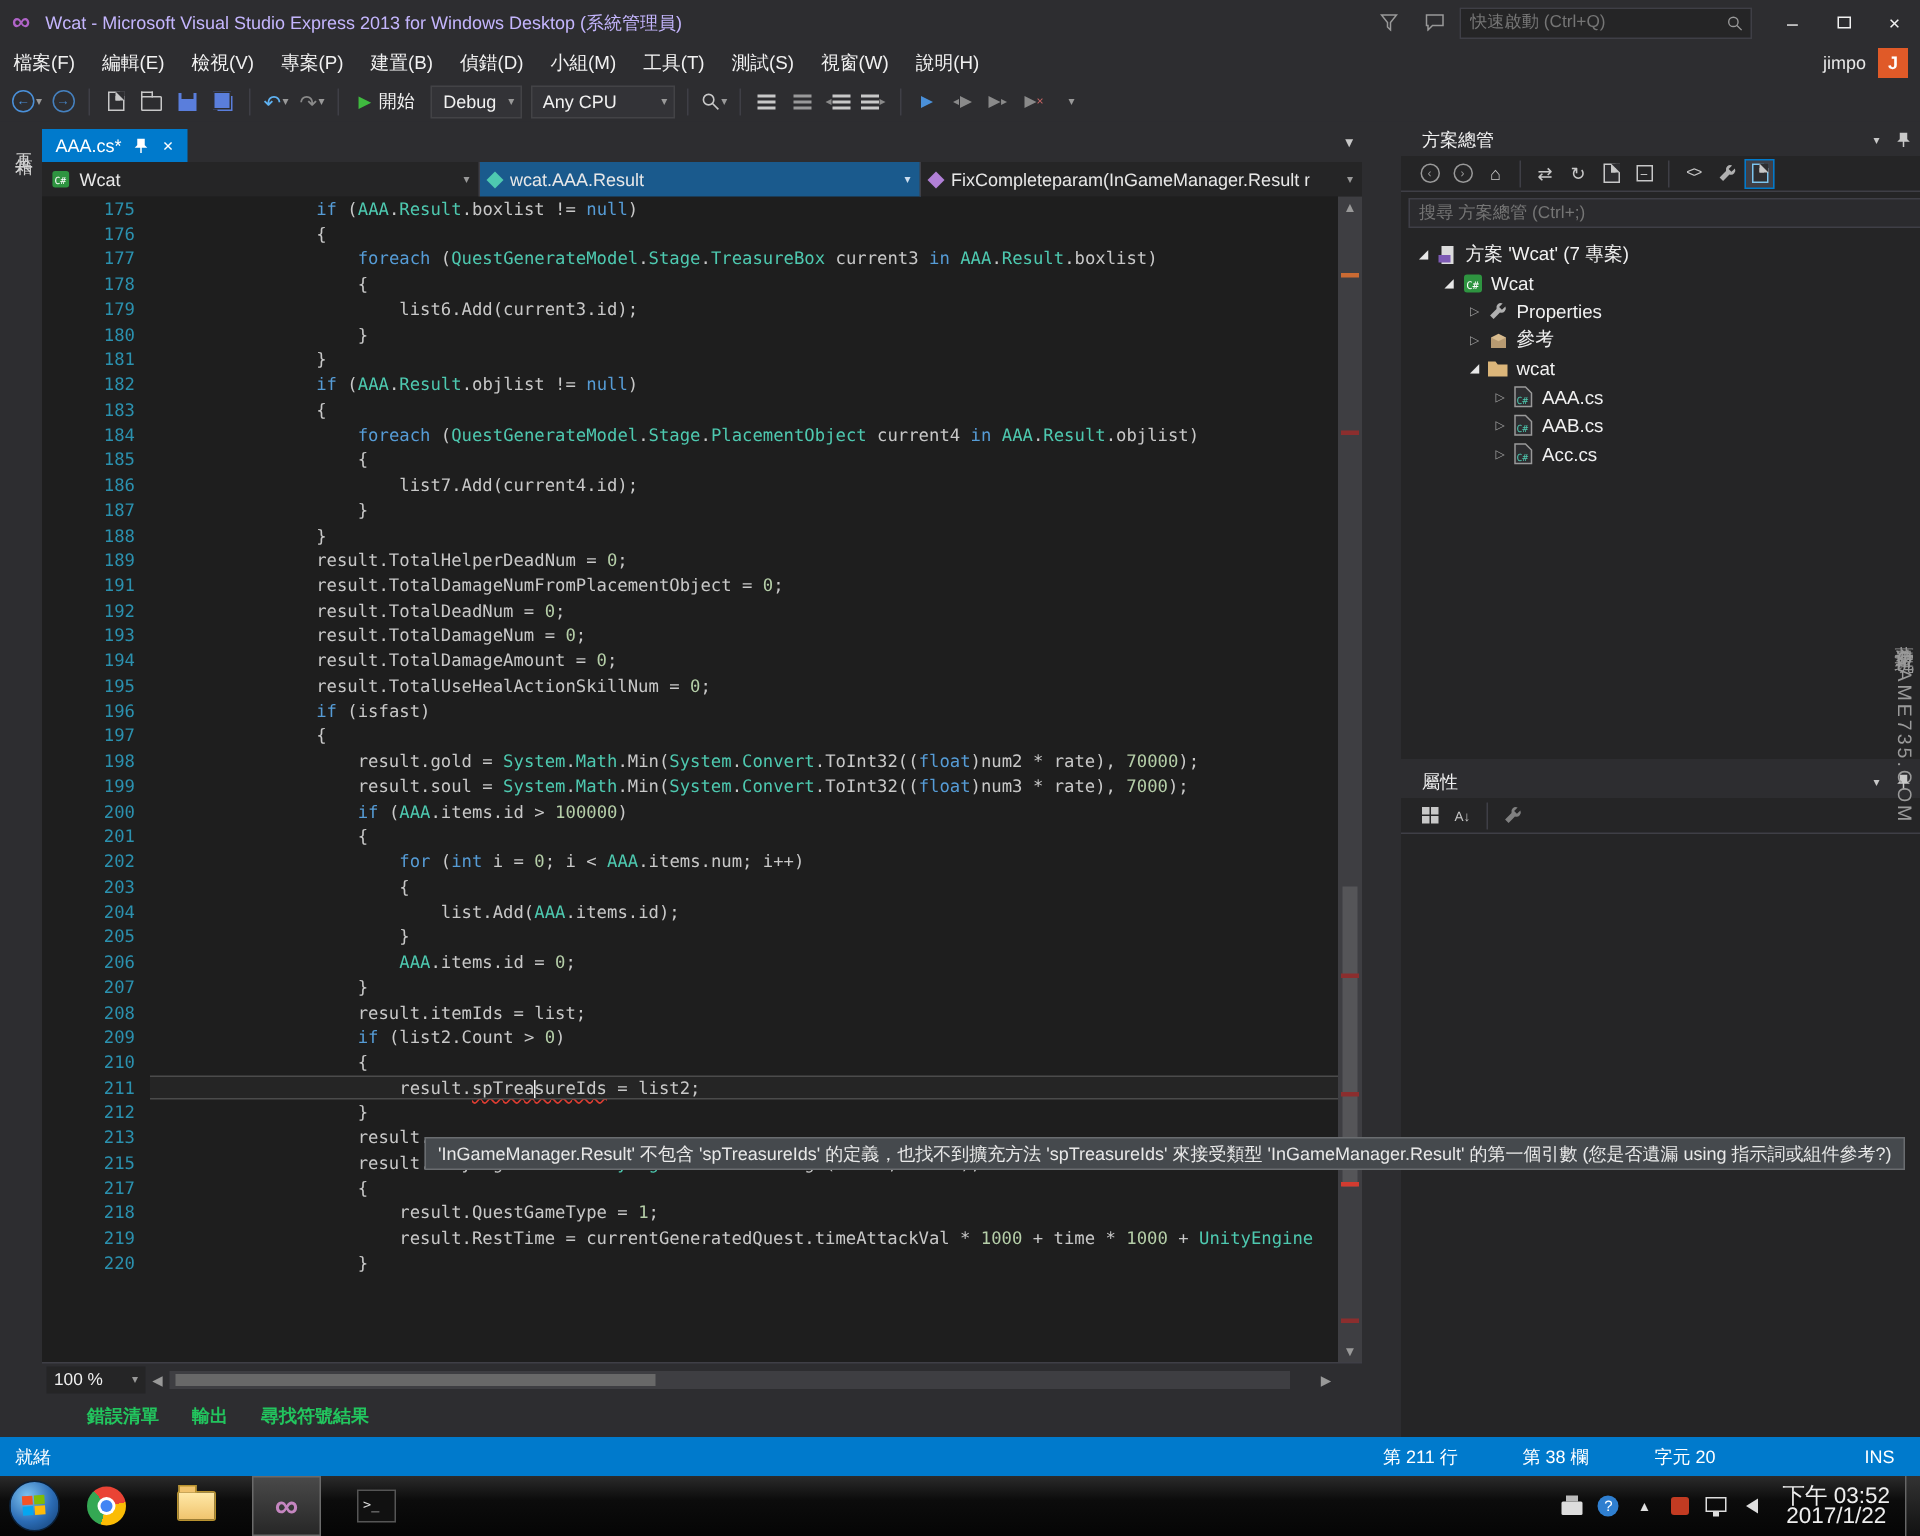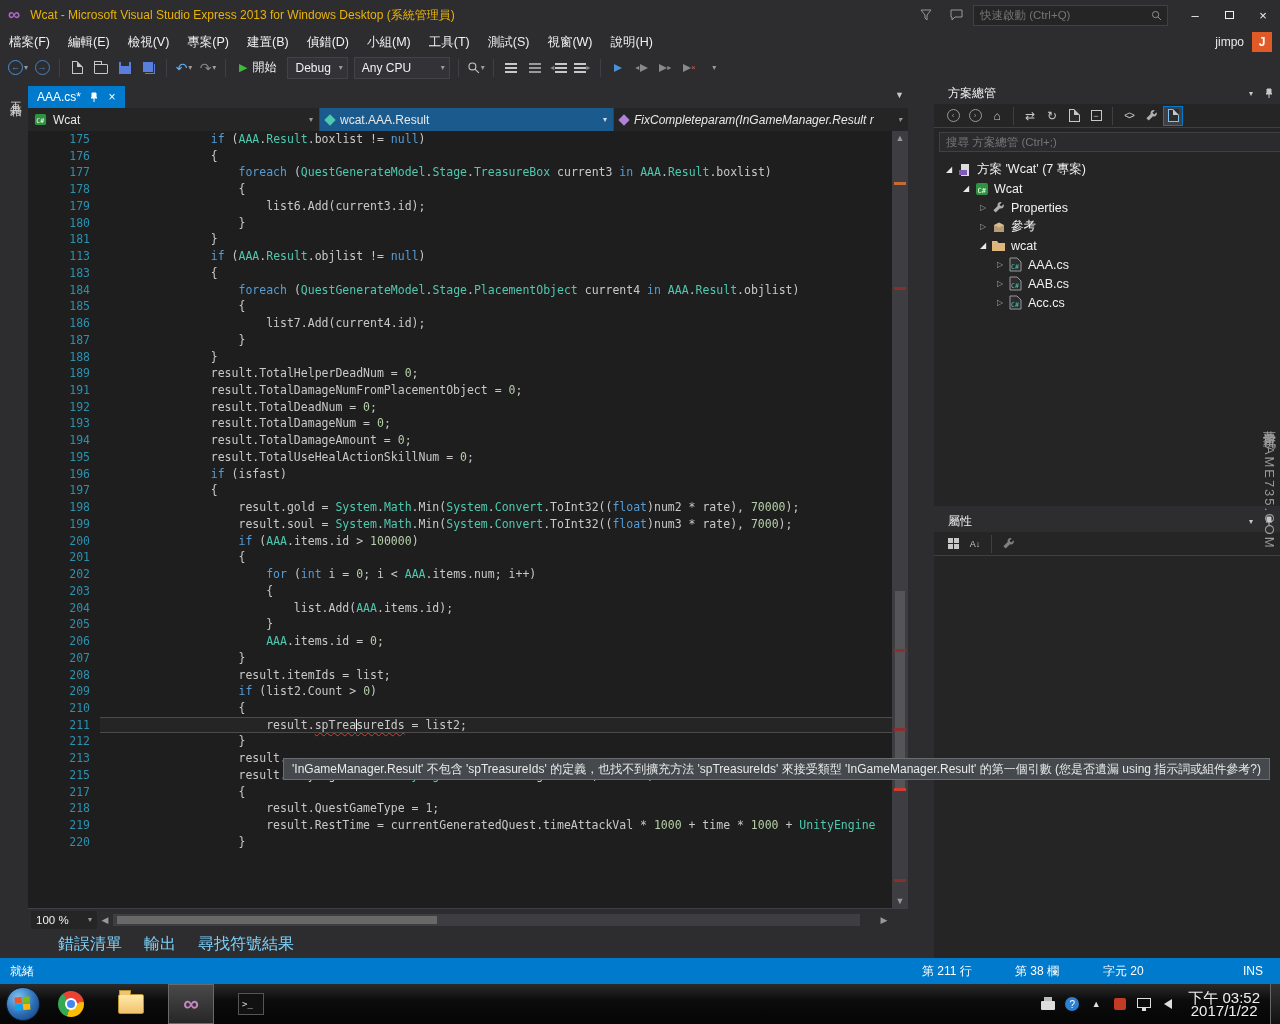--- a/index.html
+++ b/index.html
@@ -2,21 +2,21 @@
 <html><head>
 <meta charset="utf-8">
 <style>
   *{margin:0;padding:0;box-sizing:border-box;}
   html,body{width:1280px;height:1024px;overflow:hidden;}
   body{background:#2d2d30;font-family:"Liberation Sans",sans-serif;color:#f1f1f1;position:relative;font-size:12px;}
 
   
   #titlebar{position:absolute;left:0;top:0;width:1280px;height:30px;background:#2d2d30;display:flex;align-items:center;}
   .vs-logo{font-size:17px;font-weight:bold;color:#b064c8;margin:0 10px 0 8px;line-height:30px;}
-  .win-title{color:#eab308;font-size:12px;}
+  .win-title{color:#c4b5fd;font-size:12px;}
   .tb-spacer{flex:1;}
   .tb-mini-icon{width:26px;height:20px;display:flex;align-items:center;justify-content:center;margin-right:4px;}
   .quicklaunch{width:195px;height:21px;background:#252526;border:1px solid #3f3f46;display:flex;align-items:center;margin-right:10px;}
   .quicklaunch input{flex:1;background:transparent;border:none;outline:none;color:#999;font-size:11.5px;padding:0 6px;font-family:"Liberation Sans",sans-serif;}
   .winbtn{width:34px;height:26px;display:flex;align-items:center;justify-content:center;color:#f1f1f1;font-size:13px;}
   .restore-glyph{width:9px;height:8px;border:1px solid #f1f1f1;position:relative;background:#2d2d30;}
   .restore-glyph::before{content:"";position:absolute;left:2px;top:-3px;width:9px;height:8px;border:1px solid #f1f1f1;z-index:-1;}
 
   
   #menubar{position:absolute;left:0;top:30px;width:1280px;height:24px;background:#2d2d30;display:flex;align-items:center;}
@@ -90,21 +90,21 @@
   .vmark{position:absolute;left:2px;width:12px;height:3px;}
   
   #hscroll{position:absolute;left:0;top:826px;width:880px;height:22px;background:#2d2d30;border-top:1px solid #3f3f46;display:flex;align-items:center;}
   .zoom-combo{width:66px;height:18px;margin-left:3px;background:#252526;color:#f1f1f1;display:flex;align-items:center;padding:0 5px;font-size:11.5px;}
   .zoom-combo .dd{margin-left:auto;}
   .h-arrow{color:#999;font-size:9px;width:16px;text-align:center;}
   .h-track{flex:1;height:12px;background:#3e3e42;position:relative;margin-right:16px;}
   .h-thumb{position:absolute;left:4px;top:2px;width:320px;height:8px;background:#686868;}
   
   #bottom-tabs{position:absolute;left:0;top:848px;width:880px;height:28px;background:#2d2d30;display:flex;align-items:center;padding-left:30px;}
-  .bt-tab{color:#7dd3fc;font-size:16px;margin-right:22px;}
+  .bt-tab{color:#22c55e;font-size:12px;margin-right:22px;font-weight:bold;}
 
   
   #right-panel{position:absolute;left:930px;top:0;width:372px;height:876px;background:#252526;border-left:4px solid #2d2d30;}
   .pane-header{height:22px;display:flex;align-items:center;padding:0 6px 0 14px;color:#f1f1f1;background:#2d2d30;font-size:12px;}
   .ph-icons{margin-left:auto;display:flex;align-items:center;}
   .ph-ico{width:18px;height:16px;display:flex;align-items:center;justify-content:center;color:#c8c8c8;font-size:11px;}
   .se-toolbar{height:24px;display:flex;align-items:center;padding-left:8px;background:#252526;border-bottom:1px solid #3f3f46;}
   .sei{width:20px;height:20px;display:flex;align-items:center;justify-content:center;color:#c8c8c8;font-size:12px;margin:0 1px;}
   .sei.pressed{border:1px solid #007acc;background:#3f3f46;}
   .se-search{margin:4px 5px;height:20px;background:#2b2b2e;border:1px solid #3f3f46;display:flex;align-items:center;}
@@ -332,38 +332,38 @@
         <span>Wcat</span>
         <span class="dd">▾</span>
       </div>
       <div class="nav-combo sel" style="width:294px;">
         <span class="nc-ico">
             <span class="diamond" style="background:#4ec9b0;"></span>
           </span>
         <span>wcat.AAA.Result</span>
         <span class="dd" style="color:#cde;">▾</span>
       </div>
-      <div class="nav-combo" style="width:294px;border-right:none;font-style:italic;">
+      <div class="nav-combo" style="width:294px;border-right:none;">
         <span class="nc-ico">
             <span class="diamond" style="background:#b180d7;"></span>
           </span>
         <span style="overflow:hidden;white-space:nowrap;max-width:240px;">FixCompleteparam(InGameManager.Result r</span>
         <span class="dd">▾</span>
       </div>
     </div>
 
     <div id="code-viewport">
         <div class="code-line"><span class="ln">175</span><span class="lc"><span class="tok-p">                </span><span class="tok-k">if</span><span class="tok-p"> (</span><span class="tok-y">AAA</span><span class="tok-p">.</span><span class="tok-y">Result</span><span class="tok-p">.boxlist != </span><span class="tok-k">null</span><span class="tok-p">)</span></span></div>
         <div class="code-line"><span class="ln">176</span><span class="lc"><span class="tok-p">                {</span></span></div>
         <div class="code-line"><span class="ln">177</span><span class="lc"><span class="tok-p">                    </span><span class="tok-k">foreach</span><span class="tok-p"> (</span><span class="tok-y">QuestGenerateModel</span><span class="tok-p">.</span><span class="tok-y">Stage</span><span class="tok-p">.</span><span class="tok-y">TreasureBox</span><span class="tok-p"> current3 </span><span class="tok-k">in</span><span class="tok-p"> </span><span class="tok-y">AAA</span><span class="tok-p">.</span><span class="tok-y">Result</span><span class="tok-p">.boxlist)</span></span></div>
         <div class="code-line"><span class="ln">178</span><span class="lc"><span class="tok-p">                    {</span></span></div>
         <div class="code-line"><span class="ln">179</span><span class="lc"><span class="tok-p">                        list6.Add(current3.id);</span></span></div>
         <div class="code-line"><span class="ln">180</span><span class="lc"><span class="tok-p">                    }</span></span></div>
         <div class="code-line"><span class="ln">181</span><span class="lc"><span class="tok-p">                }</span></span></div>
-        <div class="code-line"><span class="ln">113</span><span class="lc"><span class="tok-p">                </span><span class="tok-k">if</span><span class="tok-p"> (</span><span class="tok-y">AAA</span><span class="tok-p">.</span><span class="tok-y">Result</span><span class="tok-p">.objlist != </span><span class="tok-k">null</span><span class="tok-p">)</span></span></div>
+        <div class="code-line"><span class="ln">182</span><span class="lc"><span class="tok-p">                </span><span class="tok-k">if</span><span class="tok-p"> (</span><span class="tok-y">AAA</span><span class="tok-p">.</span><span class="tok-y">Result</span><span class="tok-p">.objlist != </span><span class="tok-k">null</span><span class="tok-p">)</span></span></div>
         <div class="code-line"><span class="ln">183</span><span class="lc"><span class="tok-p">                {</span></span></div>
         <div class="code-line"><span class="ln">184</span><span class="lc"><span class="tok-p">                    </span><span class="tok-k">foreach</span><span class="tok-p"> (</span><span class="tok-y">QuestGenerateModel</span><span class="tok-p">.</span><span class="tok-y">Stage</span><span class="tok-p">.</span><span class="tok-y">PlacementObject</span><span class="tok-p"> current4 </span><span class="tok-k">in</span><span class="tok-p"> </span><span class="tok-y">AAA</span><span class="tok-p">.</span><span class="tok-y">Result</span><span class="tok-p">.objlist)</span></span></div>
         <div class="code-line"><span class="ln">185</span><span class="lc"><span class="tok-p">                    {</span></span></div>
         <div class="code-line"><span class="ln">186</span><span class="lc"><span class="tok-p">                        list7.Add(current4.id);</span></span></div>
         <div class="code-line"><span class="ln">187</span><span class="lc"><span class="tok-p">                    }</span></span></div>
         <div class="code-line"><span class="ln">188</span><span class="lc"><span class="tok-p">                }</span></span></div>
         <div class="code-line"><span class="ln">189</span><span class="lc"><span class="tok-p">                result.TotalHelperDeadNum = </span><span class="tok-m">0</span><span class="tok-p">;</span></span></div>
         <div class="code-line"><span class="ln">191</span><span class="lc"><span class="tok-p">                result.TotalDamageNumFromPlacementObject = </span><span class="tok-m">0</span><span class="tok-p">;</span></span></div>
         <div class="code-line"><span class="ln">192</span><span class="lc"><span class="tok-p">                result.TotalDeadNum = </span><span class="tok-m">0</span><span class="tok-p">;</span></span></div>
         <div class="code-line"><span class="ln">193</span><span class="lc"><span class="tok-p">                result.TotalDamageNum = </span><span class="tok-m">0</span><span class="tok-p">;</span></span></div>

